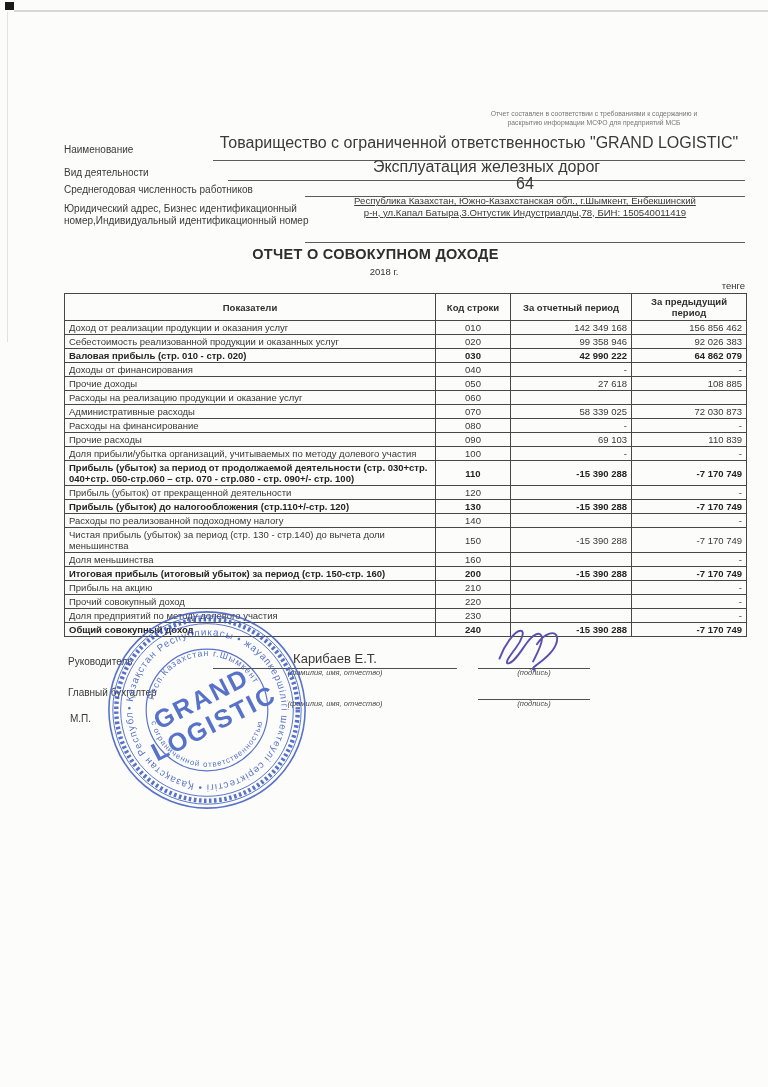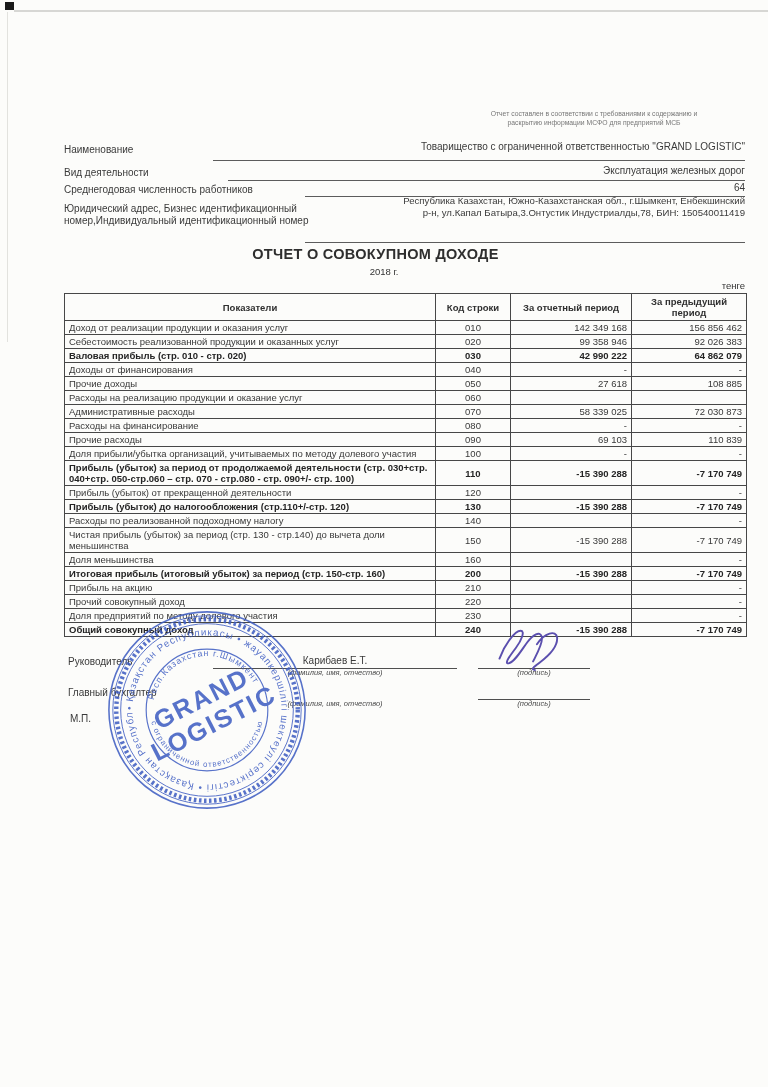--- a/index.html
+++ b/index.html
@@ -11,35 +11,35 @@
   .abs{position:absolute;}
 
   
   .scan-topline{left:14px;top:10px;right:0;height:2px;background:#d7d7d4;}
   .scan-corner{left:5px;top:2px;width:9px;height:8px;background:#191919;}
   .scan-leftedge{left:7px;top:12px;width:1px;height:330px;background:#e2e2de;}
 
   
   .note{right:24px;top:109px;width:300px;text-align:center;
         font-size:6.8px;line-height:1.35;color:#777;}
-  .fline{display:flex;align-items:flex-end;justify-content:flex-end;
-         border-bottom:1px solid #5c5c5c;font-size:10px;color:#3a3a3a;}
+  .fline{display:flex;align-items:flex-end;justify-content:center;
+         border-bottom:1px solid #5c5c5c;font-size:16px;color:#3a3a3a;}
   .fline.left{justify-content:flex-start;text-align:left;}
   .flabel{font-size:10px;color:#3a3a3a;line-height:11.5px;}
 
   .company-line{left:213px;top:126px;width:532px;height:26px;padding-bottom:8px;}
   .name-label{left:64px;top:144px;}
   .activity-line{left:228px;top:153px;width:517px;height:23px;padding-bottom:4px;}
   .activity-label{left:64px;top:167px;}
   .headcount-line{left:305px;top:173px;width:440px;height:20px;padding-bottom:3px;}
   .headcount-label{left:64px;top:184px;}
   .address-label{left:64px;top:203px;width:245px;}
   .address-line{left:305px;top:195px;width:440px;height:43px;
                 font-size:9.6px;line-height:11.5px;padding-bottom:4px;
-                flex-direction:column;align-items:flex-end;}
+                flex-direction:column;align-items:center;text-decoration:underline;}
 
   
   .doc-title{left:0;top:246px;width:751px;text-align:center;
              font-size:14.5px;font-weight:bold;color:#2e2e2e;letter-spacing:.3px;}
   .doc-period{left:0;top:266px;width:768px;text-align:center;font-size:9.5px;}
   .doc-currency{left:0;top:280px;width:745px;text-align:right;font-size:9.5px;}
 
   
   .tbl-wrap{left:64px;top:293px;width:682px;}
   table{border-collapse:collapse;width:682px;table-layout:fixed;}
@@ -49,21 +49,21 @@
   td{font-size:9.5px;line-height:11px;padding:1px 4px;vertical-align:middle;color:#383838;}
   col.c1{width:371px;} col.c2{width:75px;} col.c3{width:121px;} col.c4{width:115px;}
   td.c-code{text-align:center;}
   td.c-num{text-align:right;}
   tr.bold td{font-weight:bold;color:#242424;}
   tr{height:14px;}
 
   
   .sig-label{font-size:10px;color:#3a3a3a;}
   .sig-line{display:flex;align-items:flex-end;justify-content:center;
-            border-bottom:1px solid #4f4f4f;font-size:10px;color:#3a3a3a;padding-bottom:2px;}
+            border-bottom:1px solid #4f4f4f;font-size:13px;color:#3a3a3a;padding-bottom:2px;}
   .sig-caption{font-size:7.5px;font-style:italic;text-align:center;color:#4a4a4a;}
   .director-label{left:68px;top:656px;}
   .director-line{left:213px;top:640px;width:244px;height:26px;}
   .director-caption{left:213px;top:668px;width:244px;}
   .dsign-line{left:478px;top:640px;width:112px;height:26px;}
   .dsign-caption{left:478px;top:668px;width:112px;}
   .accountant-label{left:68px;top:687px;}
   .accountant-line{left:213px;top:671px;width:244px;height:26px;}
   .accountant-caption{left:213px;top:699px;width:244px;}
   .asign-line{left:478px;top:671px;width:112px;height:26px;}

